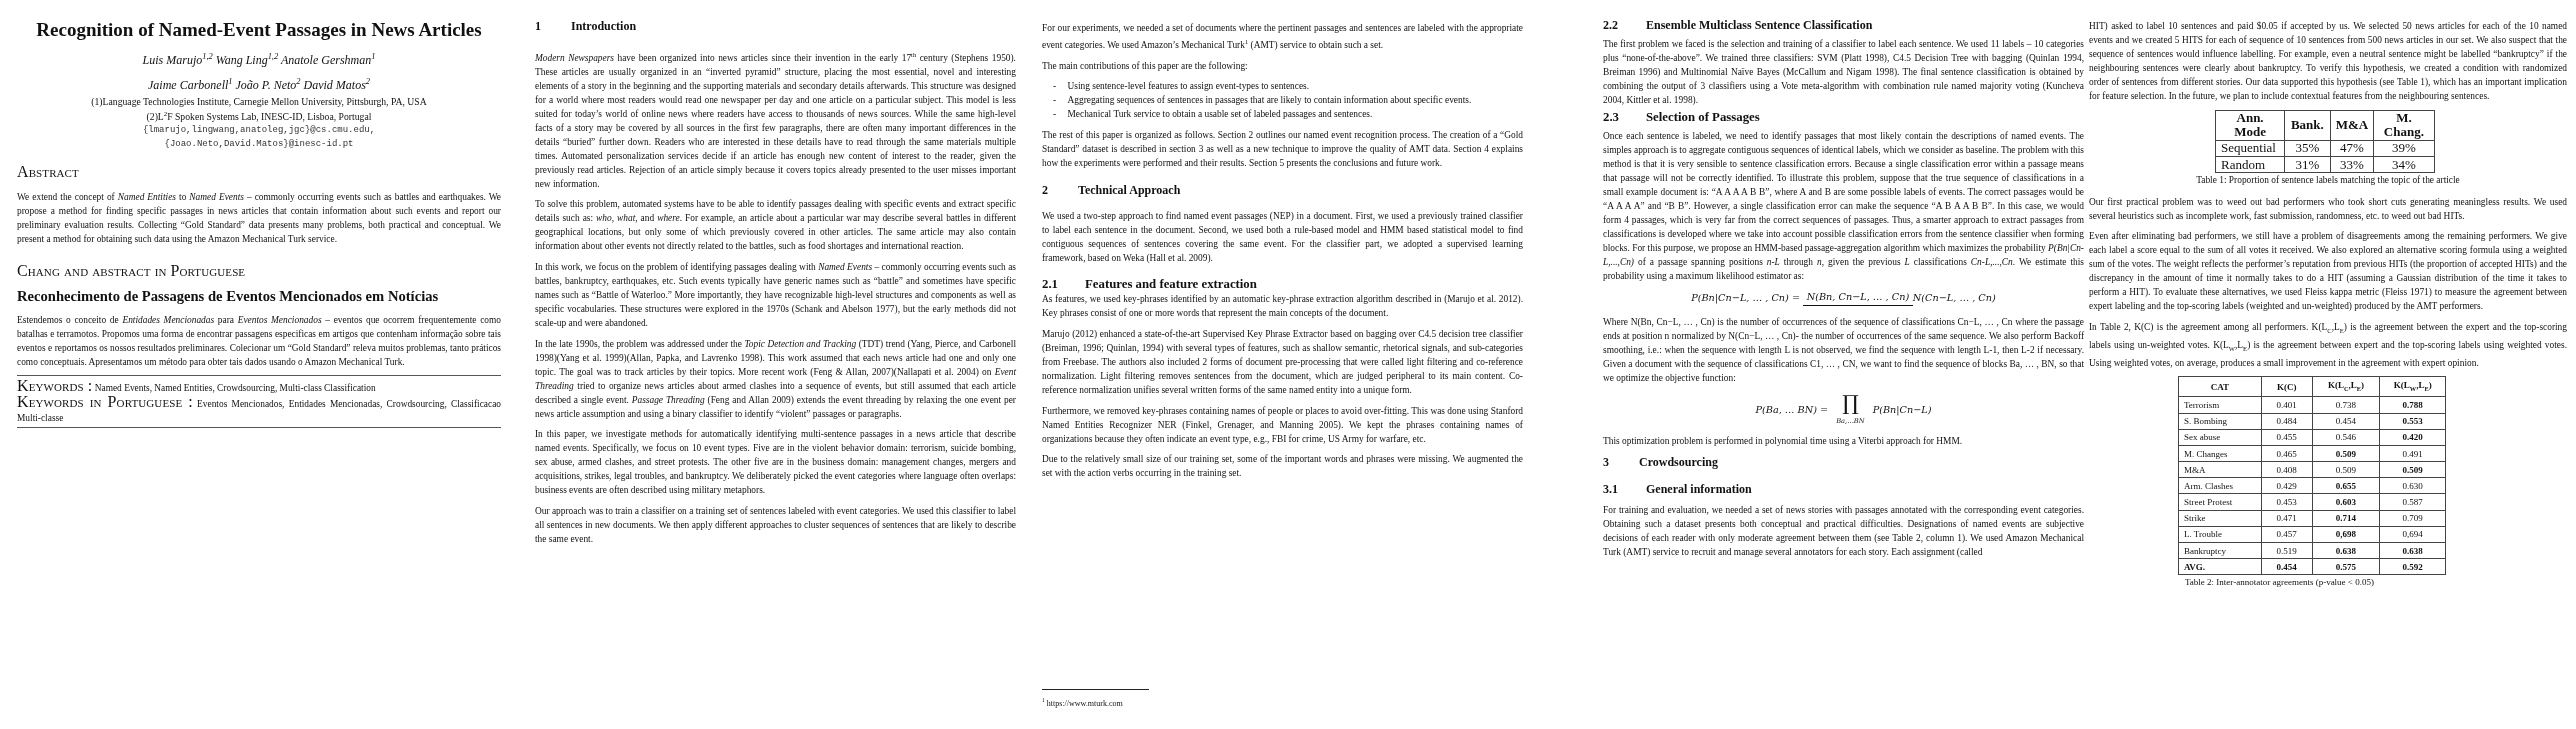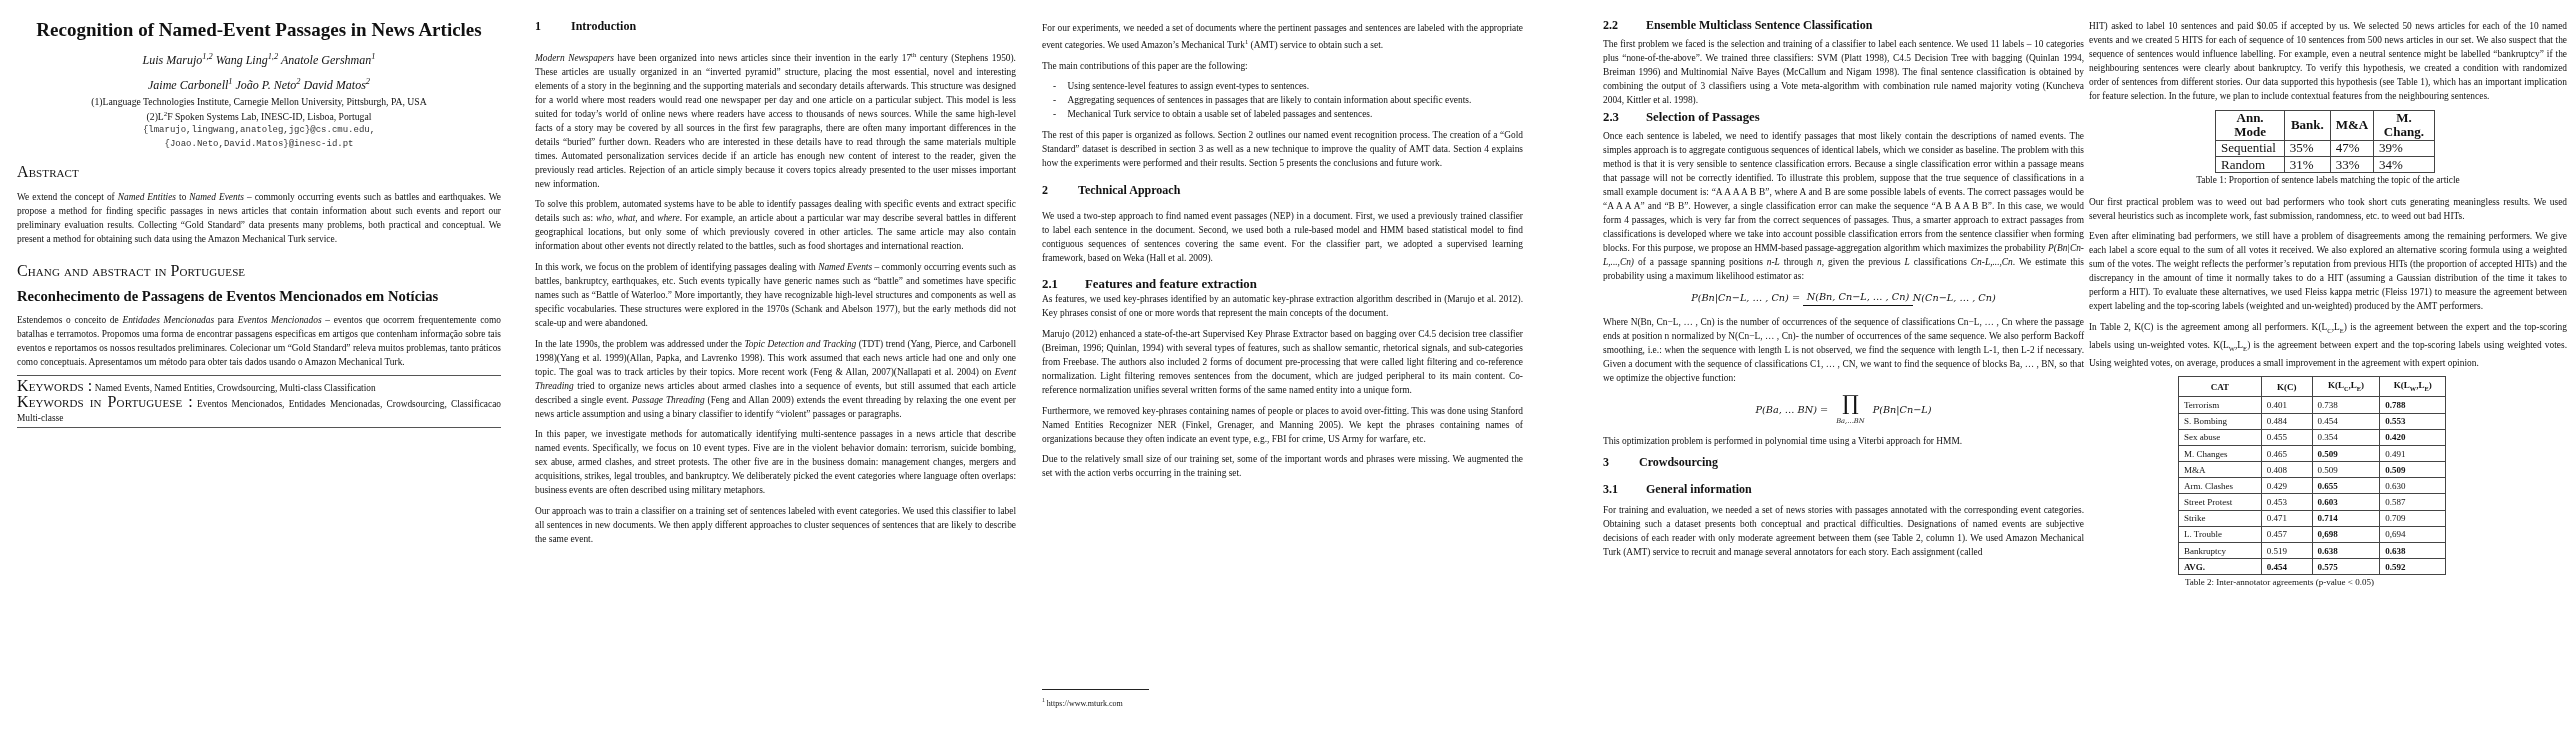--- a/index.html
+++ b/index.html
@@ -32,21 +32,21 @@
   .frac .n { border-bottom: 0.9px solid #111; padding: 0 3.6px 1.2px 3.6px; }
   .frac .d { padding-top: 1.2px; }
   .prod { display: inline-flex; flex-direction: column; align-items: center; vertical-align: middle; margin: 0 4.9px; }
   .prod .sym { font-size: 20.7px; font-style: normal; line-height: 20.7px; }
   .prod .sub { font-size: 6.7px; }
   .footnote-rule { width: 107px; border-top: 0.9px solid #222; }
   .footnote { font-size: 8px; }
   table.tbl { border-collapse: collapse; font-size: 13px; }
   table.tbl td, table.tbl th { border: 0.9px solid #444; padding: 0.6px 4.9px; }
   table.tbl th { font-weight: bold; text-align: center; }
-  table.tbl td.num { text-align: left; }
+  table.tbl td.num { text-align: center; }
   .caption { font-size: 9.4px; text-align: center; }
   .t2 { font-family: "Liberation Serif", serif; }
   .bold { font-weight: bold; }
   sub, sup { font-size: 70%; }
 </style>
 </head>
 <body>
 
 <div class="page" style="left:0; width:523px;">
   <div class="col" style="left:17px; width:484px;">
@@ -247,21 +247,21 @@
           </tr>
           <tr>
             <td>S. Bombing</td>
             <td class="num">0.484</td>
             <td class="num">0.454</td>
             <td class="num bold">0.553</td>
           </tr>
           <tr>
             <td>Sex abuse</td>
             <td class="num">0.455</td>
-            <td class="num">0.354</td>
+            <td class="num">0.546</td>
             <td class="num bold">0.420</td>
           </tr>
           <tr>
             <td>M. Changes</td>
             <td class="num">0.465</td>
             <td class="num bold">0.509</td>
             <td class="num">0.491</td>
           </tr>
           <tr>
             <td>M&amp;A</td>

